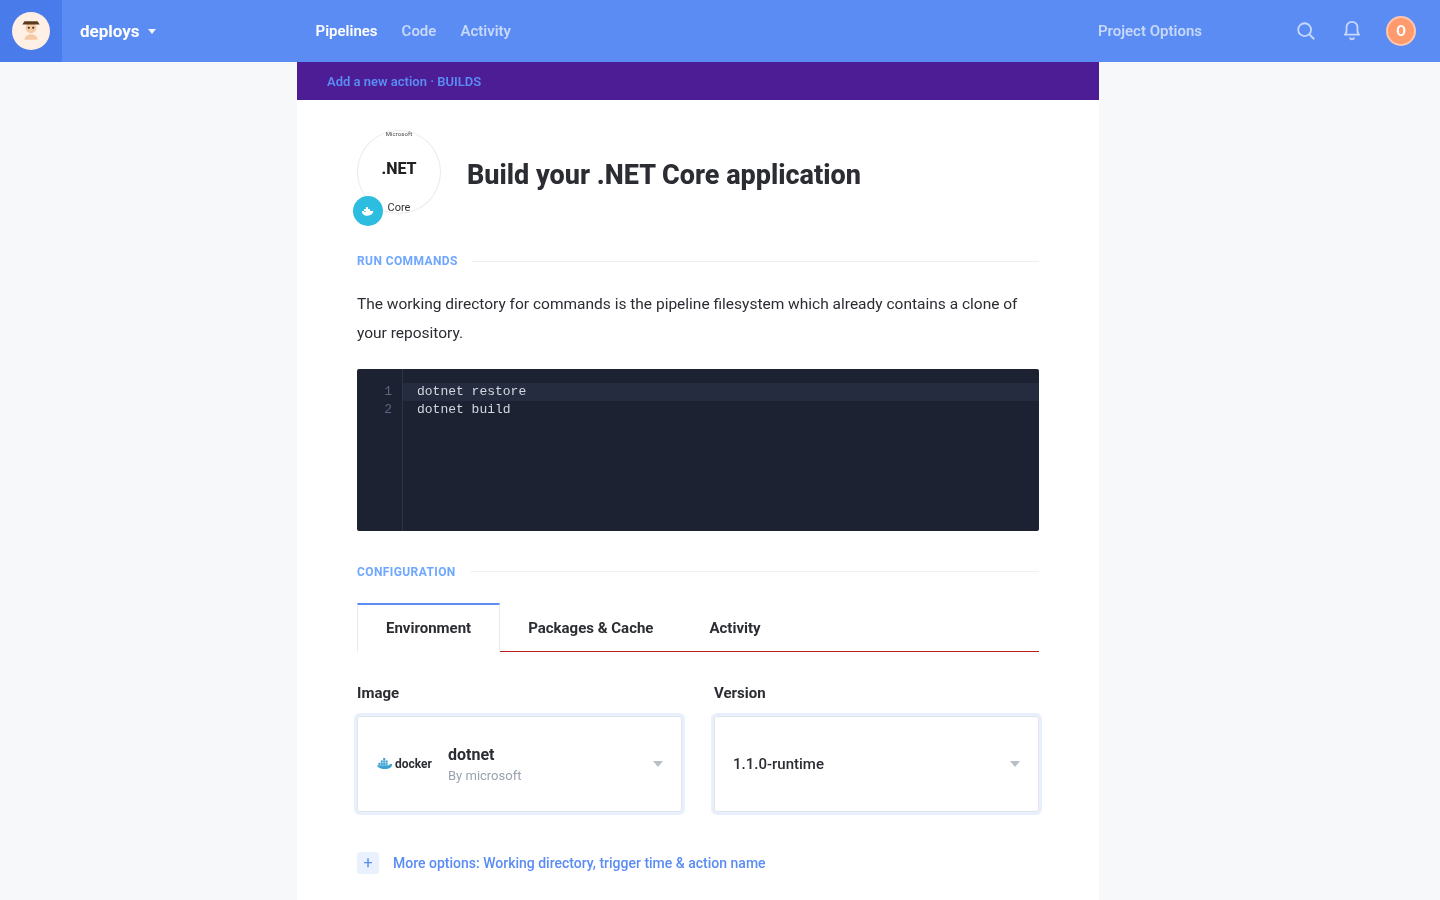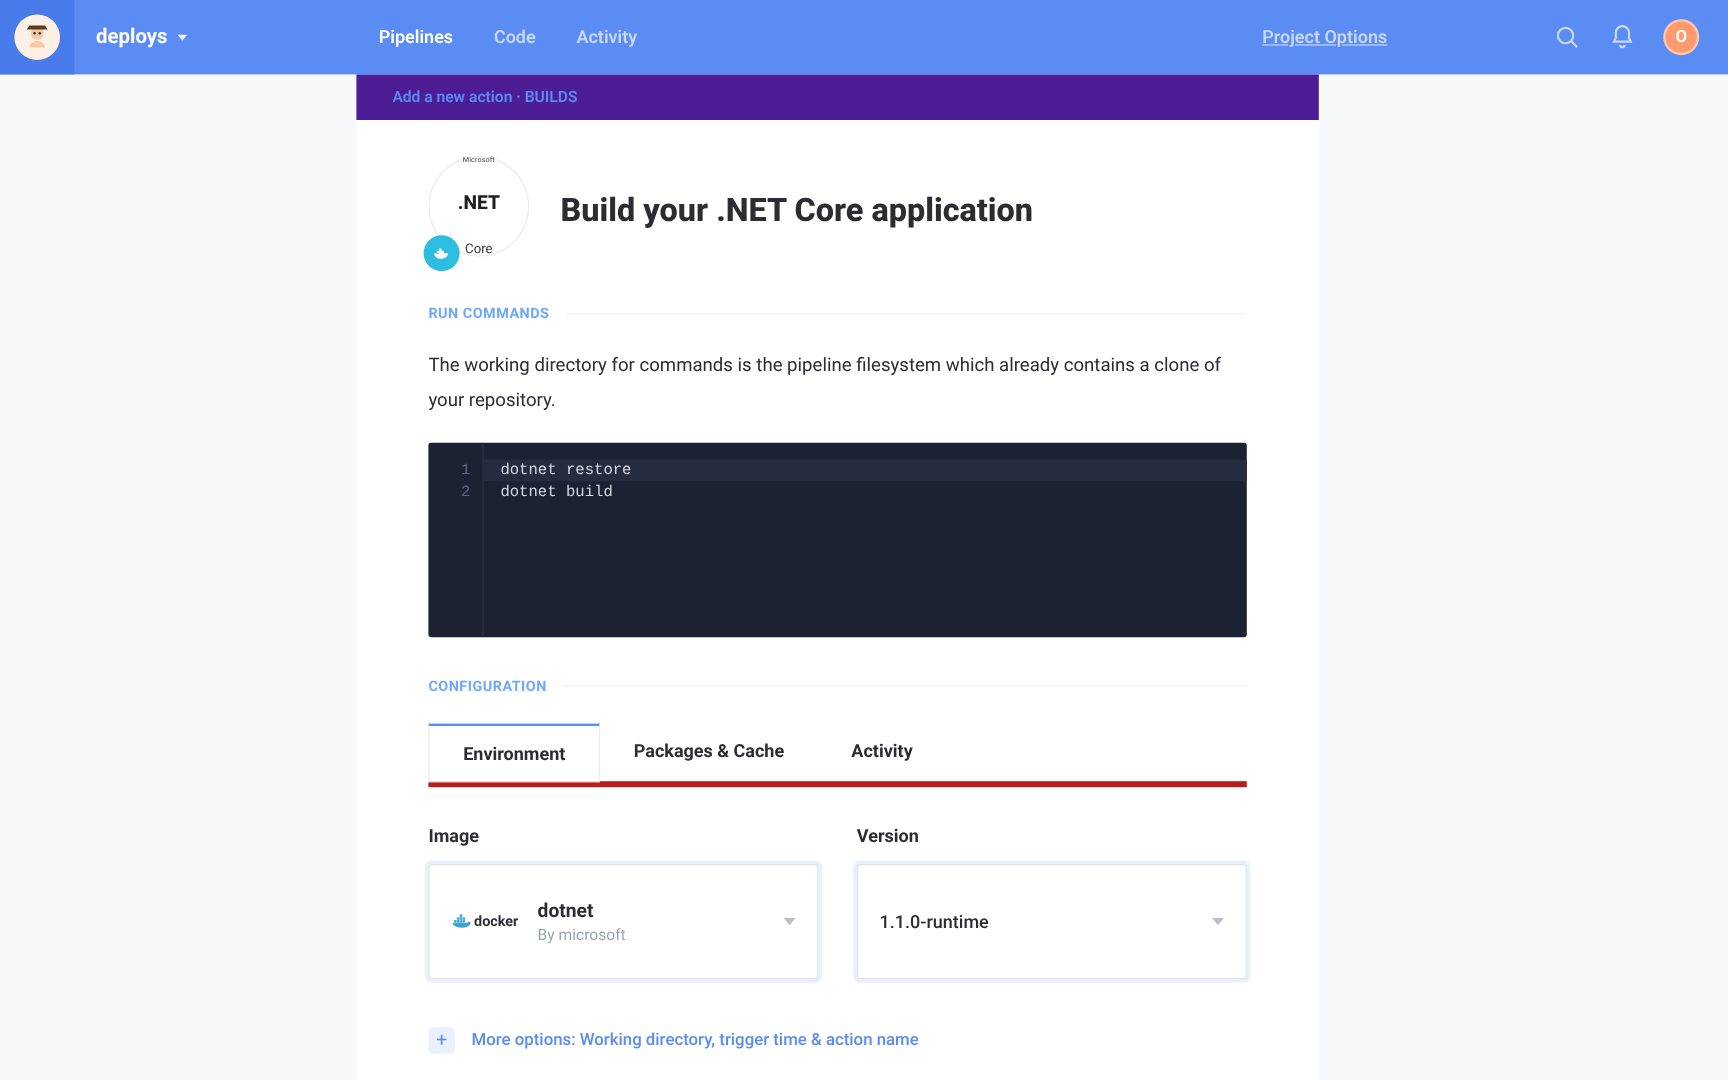--- a/index.html
+++ b/index.html
@@ -4,25 +4,25 @@
 <style>
 * { margin:0; padding:0; box-sizing:border-box; }
 body { font-family:-apple-system,BlinkMacSystemFont,"Segoe UI",Roboto,Helvetica,Arial,sans-serif; background:#f6f8fa; width:1440px; height:900px; overflow:hidden; color:#2b2d33; }
 
 
 .topbar { background:#5a8cf4; height:62px; display:flex; align-items:center; color:#fff; position:relative; }
 .logo-box { width:62px; height:62px; background:#4a7bea; display:flex; align-items:center; justify-content:center; }
 .logo-circle { width:38px; height:38px; background:#fff0e6; border-radius:50%; display:flex; align-items:center; justify-content:center; font-size:22px; }
 .project-drop { margin-left:18px; font-weight:700; font-size:17px; display:flex; align-items:center; gap:8px; cursor:pointer; }
 .caret-down { width:0; height:0; border-left:4px solid transparent; border-right:4px solid transparent; border-top:5px solid #fff; opacity:.9; }
-.navtabs { display:flex; align-items:center; gap:34px; margin-left:160px; font-size:15px;justify-content:center; }
+.navtabs { display:flex; align-items:center; gap:24px; margin-left:160px; font-size:15px;justify-content:center; }
 .navtabs .tab { color:#c7d8fb; font-weight:600; cursor:pointer; }
 .navtabs .tab.active { color:#fff; }
 .top-right { position:absolute; right:24px; display:flex; align-items:center; gap:22px; }
-.project-options { color:#c7d8fb; font-weight:600; font-size:15px; cursor:pointer; margin-right:116px;text-decoration:underline; }
+.project-options { color:#c7d8fb; font-weight:600; font-size:15px; cursor:pointer; margin-right:70px; }
 .icon-btn { width:24px; height:24px; cursor:pointer; display:flex; align-items:center; justify-content:center; }
 .icon-btn svg { width:22px; height:22px; stroke:#c7d8fb; fill:none; stroke-width:2; }
 .avatar { width:30px; height:30px; border-radius:50%; background:#ff9a6c; border:2px solid rgba(255,255,255,.45); display:flex; align-items:center; justify-content:center; color:#fff; font-weight:700; font-size:14px; cursor:pointer; }
 
 
 .page { margin-left:297px; width:802px; }
 .breadcrumb-bar { height:38px; background:#4c1d95; display:flex; align-items:center; padding:0 30px; font-size:13px; color:#5a8cf4; font-weight:600; }
 .card { background:#fff; padding:30px 60px 40px 60px; }
 .card-header { display:flex; align-items:center; gap:20px; }
 .headicon { width:90px; height:90px; position:relative; }
@@ -39,21 +39,21 @@
 .section-label::after { content:""; flex:1; height:1px; background:#f0f0f2; }
 .desc { margin-top:22px; font-size:15.5px; line-height:1.9; color:#2b2d33; }
 
 .code-editor { margin-top:20px; background:#1d2233; border-radius:2px; height:162px; display:flex; font-family:"SFMono-Regular",Consolas,"Liberation Mono",Menlo,monospace; font-size:13px; }
 .gutter { width:46px; border-right:1px solid #2d3447; padding-top:14px; text-align:right; color:#5c6580; }
 .gutter div { line-height:18px; padding-right:10px; }
 .code-lines { flex:1; padding-top:14px; color:#d4d7e0; }
 .code-lines .line { line-height:18px; padding-left:14px; }
 .code-lines .line.active { background:#262c40; }
 
-.conf-tabs { margin-top:24px; display:flex; border-bottom:5px solid #b91c1c; }
+.conf-tabs { margin-top:24px; display:flex; border-bottom:1px solid #b91c1c;align-items:flex-end; }
 .conf-tab { padding:14px 28px; font-size:15px; font-weight:700; color:#2b2d33; cursor:pointer; }
 .conf-tab.active { border:1px solid #e8eaee; border-top:2px solid #5a8cf4; border-bottom:1px solid #fff; margin-bottom:-1px; }
 
 .fields { display:flex; gap:32px; margin-top:32px; }
 .field { flex:1; }
 .field-label { font-size:15px; font-weight:700; color:#2b2d33; margin-bottom:14px; }
 .selectbox { border:1px solid #e0e3e9; border-radius:3px; padding:14px 18px; display:flex; align-items:center; gap:16px; cursor:pointer; box-shadow:0 0 0 3px rgba(141,181,249,.2); height:96px; position:relative; }
 .selectbox.simple { height:96px; }
 .docker-logo { width:56px; display:flex; align-items:center; }
 .docker-logo svg { width:44px; height:30px; }

